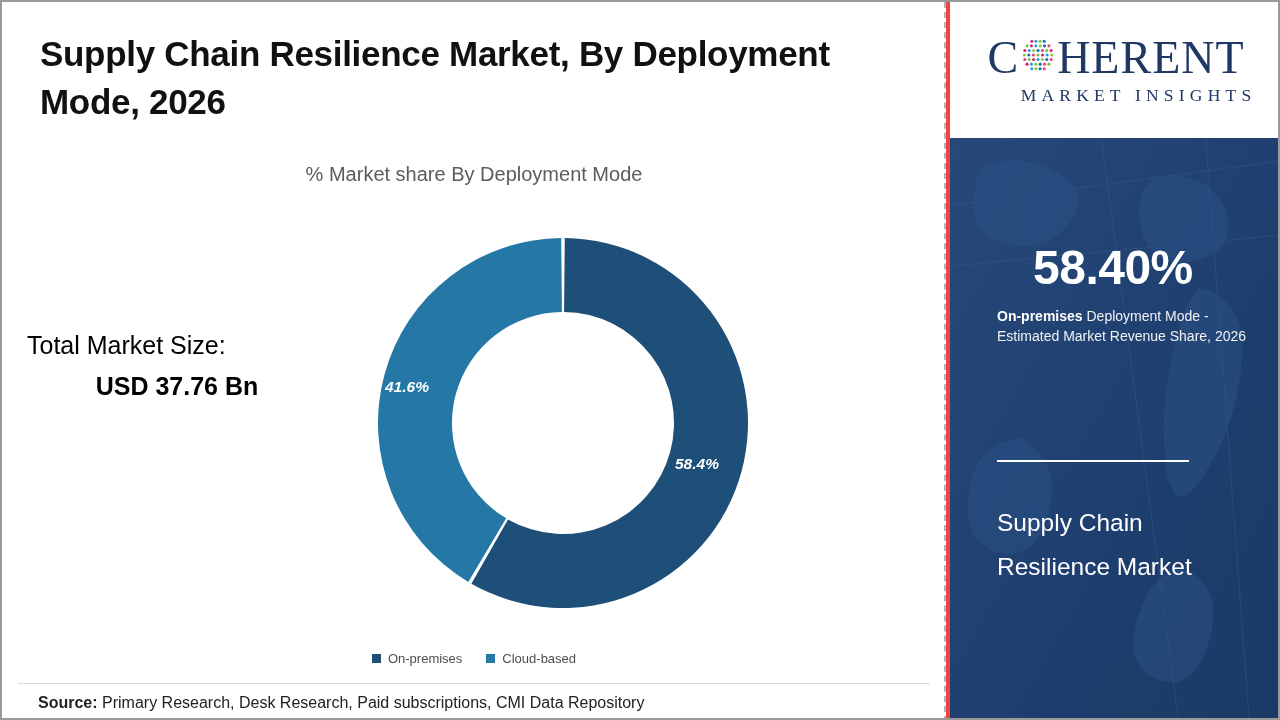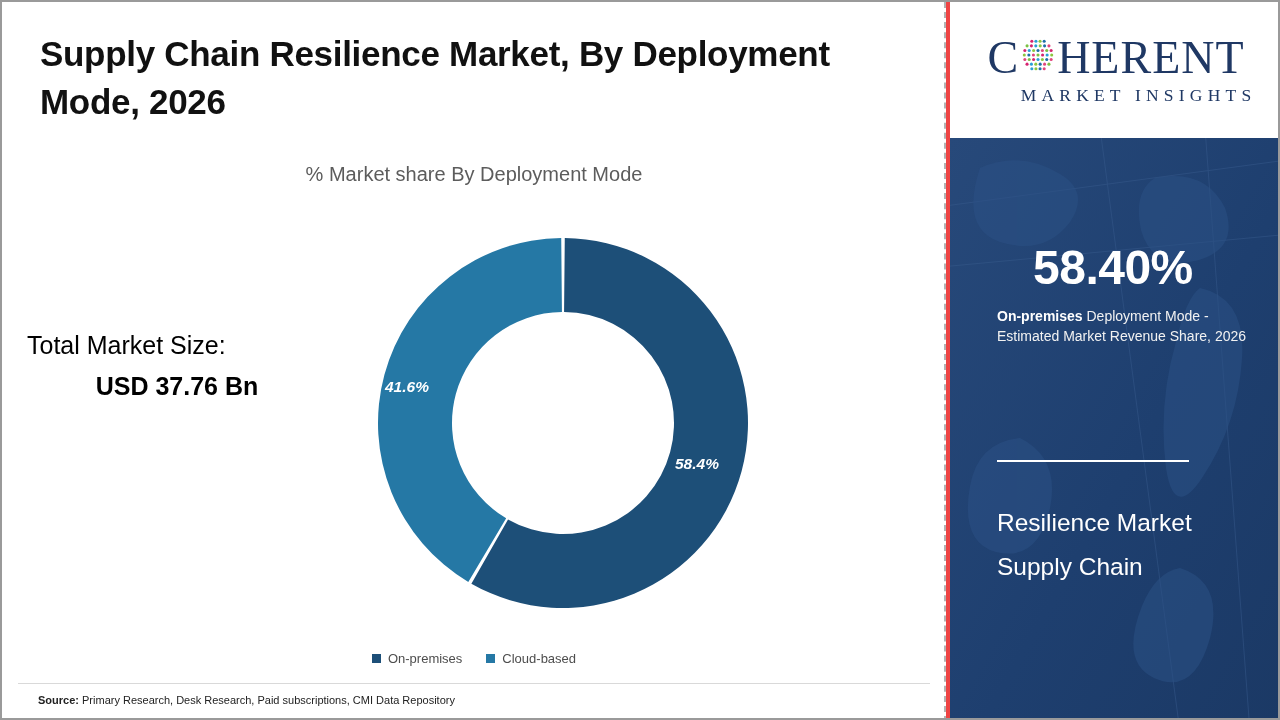--- a/index.html
+++ b/index.html
@@ -110,21 +110,21 @@
     left: 16px;
     top: 681px;
     width: 912px;
     height: 1px;
     background: #d9d9d9;
   }
   .source-line {
     position: absolute;
     left: 36px;
     top: 692px;
-    font-size: 11px;
+    font-size: 16px;
     color: #222222;
     white-space: nowrap;
   }
   .source-line b { font-weight: bold; }
 
   
   .dashed-divider {
     position: absolute;
     left: 942px;
     top: 0;
@@ -363,19 +363,19 @@
       <div class="sidebar-content">
         <div class="stat-number">58.40%</div>
 
         <div class="stat-desc">
           <b>On-premises</b><span> Deployment Mode - Estimated Market Revenue Share, 2026</span>
         </div>
 
         <div class="sidebar-rule"></div>
 
         <div class="sidebar-market">
+          <span>Supply Chain</span>
           <span>Resilience Market</span>
-          <span>Supply Chain</span>
         </div>
       </div>
     </div>
   </div>
 </div>
 
 </body></html>

